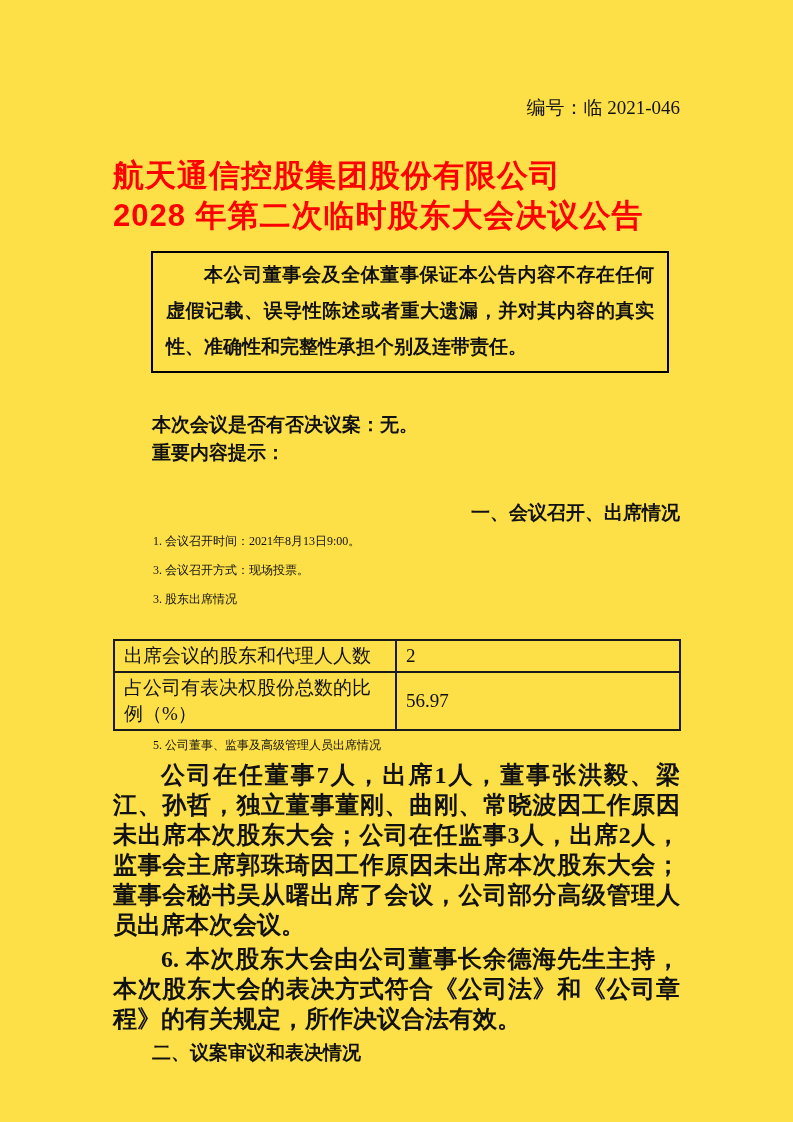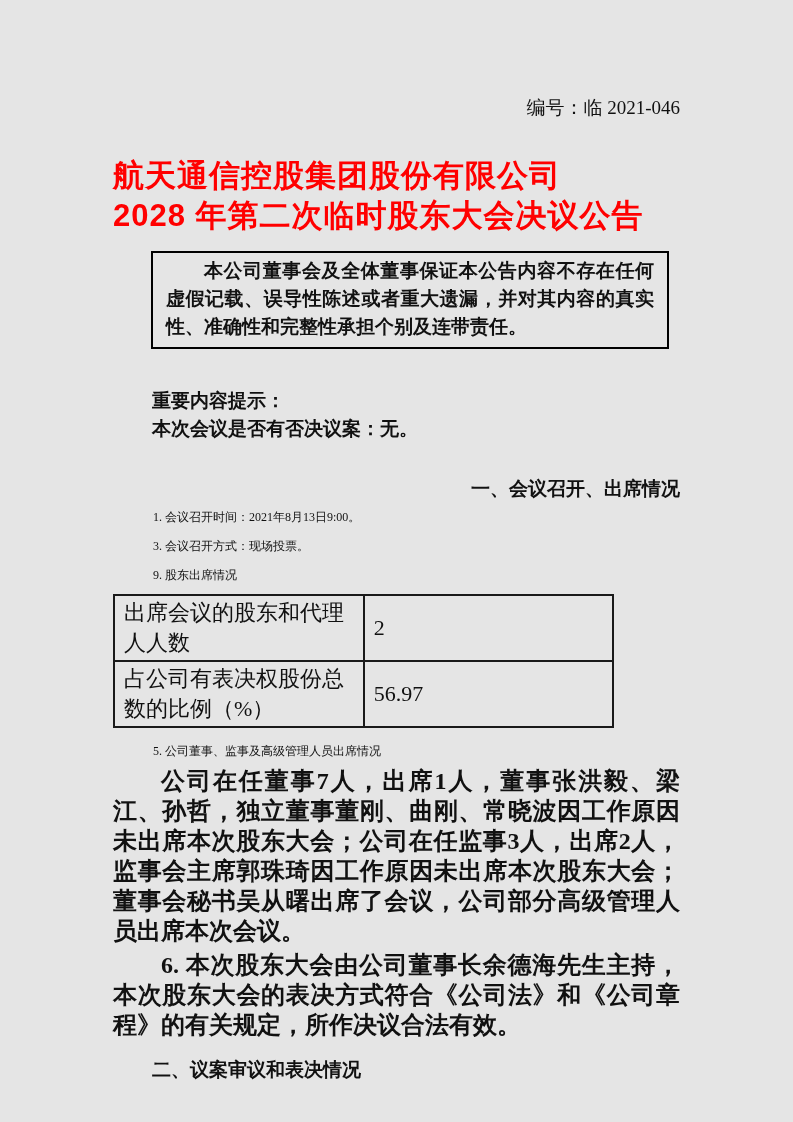--- a/index.html
+++ b/index.html
@@ -9,21 +9,21 @@
     height: 1122px;
     margin: 0 auto;
     position: relative;
     color: #111111;
     font-family: "Liberation Serif", "DejaVu Serif", serif;
     overflow: hidden;
   }
   .page {
     width: 793px;
     height: 1122px;
-    background: #e5e5e5;
+    background: #fde047;
     padding: 95px 113px 0 113px;
   }
   
   .doc-number {
     text-align: right;
     font-size: 19px;
     line-height: 25px;
     font-family: "Liberation Serif", "DejaVu Serif", serif;
   }
   
@@ -39,21 +39,21 @@
   
   .notice-box {
     margin-top: 15px;
     margin-left: 38px;
     width: 518px;
     border: 2px solid #000000;
     padding: 4px 13px 6px 13px;
     font-family: "Liberation Sans", "DejaVu Sans", sans-serif;
     font-weight: 700;
     font-size: 19px;
-    line-height: 28px;
+    line-height: 36px;
     text-align: justify;
   }
   .notice-box p { text-indent: 2em; }
   
   .hints {
     margin-top: 38px;
     margin-left: 39px;
     font-family: "Liberation Sans", "DejaVu Sans", sans-serif;
     font-weight: 700;
     font-size: 19px;
@@ -61,43 +61,43 @@
   }
   
   .section-heading {
     margin-left: 39px;
     font-family: "Liberation Sans", "DejaVu Sans", sans-serif;
     font-weight: 700;
     font-size: 19px;
     line-height: 29px;
   }
   .heading-1 { margin-top: 31px; text-align: right; }
-  .heading-2 { margin-top: 15px; }
+  .heading-2 { margin-top: 4px; }
   
   .num-item {
     margin-left: 40px;
     font-size: 12px;
     line-height: 29px;
   }
   
   table.attendance {
-    margin-top: 4px;
-    width: 501px;
+    margin-top: 25px;
+    width: 568px;
     border-collapse: collapse;
-    font-size: 22px;
+    font-size: 19px;
   }
   table.attendance td {
     border: 2px solid #1a1a1a;
     height: 31px;
     padding: 2px 8px 2px 9px;
     vertical-align: middle;
   }
   table.attendance td.label-cell { width: 283px; }
   table.attendance td.value-cell { width: 285px; }
-  .after-table { margin-top: 9px; }
+  .after-table { }
   
   .paragraph {
     font-size: 24px;
     line-height: 30px;
     text-align: justify;
     text-indent: 2em;
     font-weight: bold;
   }
   .para-6 { margin-top: 4px; }
 </style>
@@ -111,29 +111,29 @@
   <div class="title-block">
     <div>航天通信控股集团股份有限公司</div>
     <div>2028 年第二次临时股东大会决议公告</div>
   </div>
 
   <div class="notice-box">
     <p>本公司董事会及全体董事保证本公告内容不存在任何虚假记载、误导性陈述或者重大遗漏，并对其内容的真实性、准确性和完整性承担个别及连带责任。</p>
   </div>
 
   <div class="hints">
+    <div>本次会议是否有否决议案：无。</div>
     <div>重要内容提示：</div>
-    <div>本次会议是否有否决议案：无。</div>
   </div>
 
   <div class="section-heading heading-1">一、会议召开、出席情况</div>
 
   <div class="num-item">1. 会议召开时间：2021年8月13日9:00。</div>
   <div class="num-item">3. 会议召开方式：现场投票。</div>
-  <div class="num-item">9. 股东出席情况</div>
+  <div class="num-item">3. 股东出席情况</div>
 
   <table class="attendance">
     <tbody>
       <tr>
         <td class="label-cell">出席会议的股东和代理人人数</td>
         <td class="value-cell">2</td>
       </tr>
       <tr>
         <td class="label-cell">占公司有表决权股份总数的比例（%）</td>
         <td class="value-cell">56.97</td>

